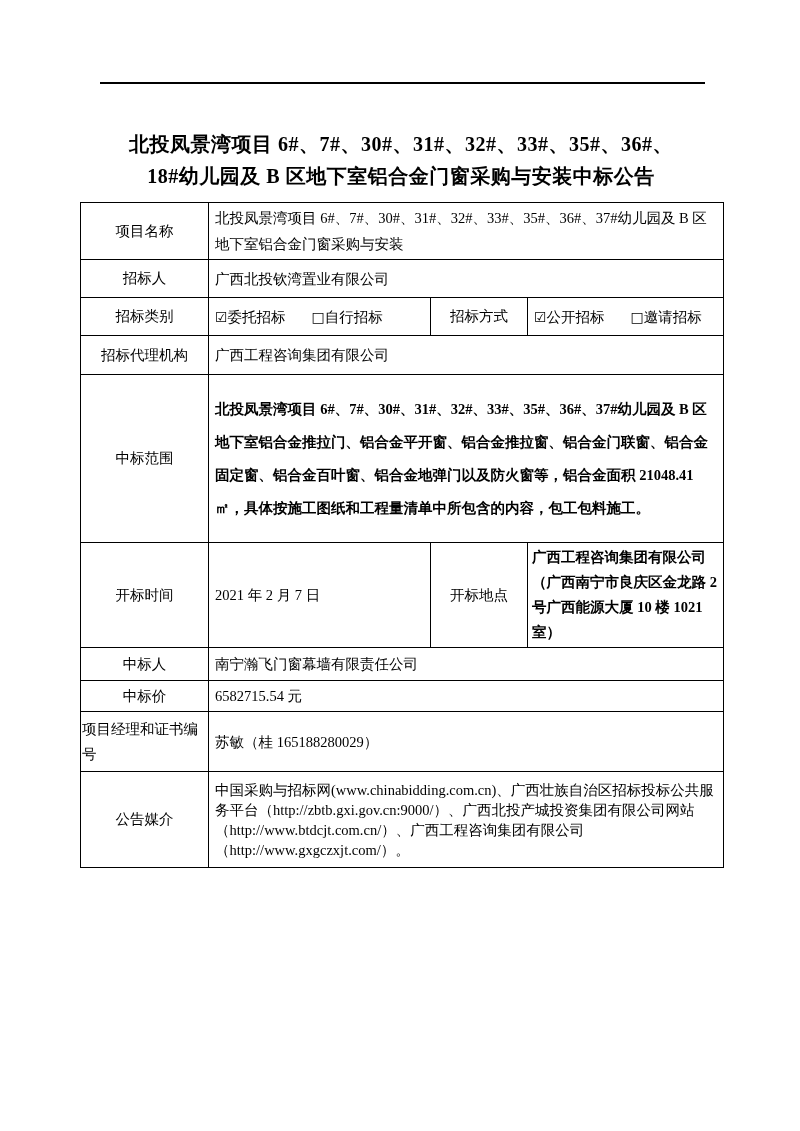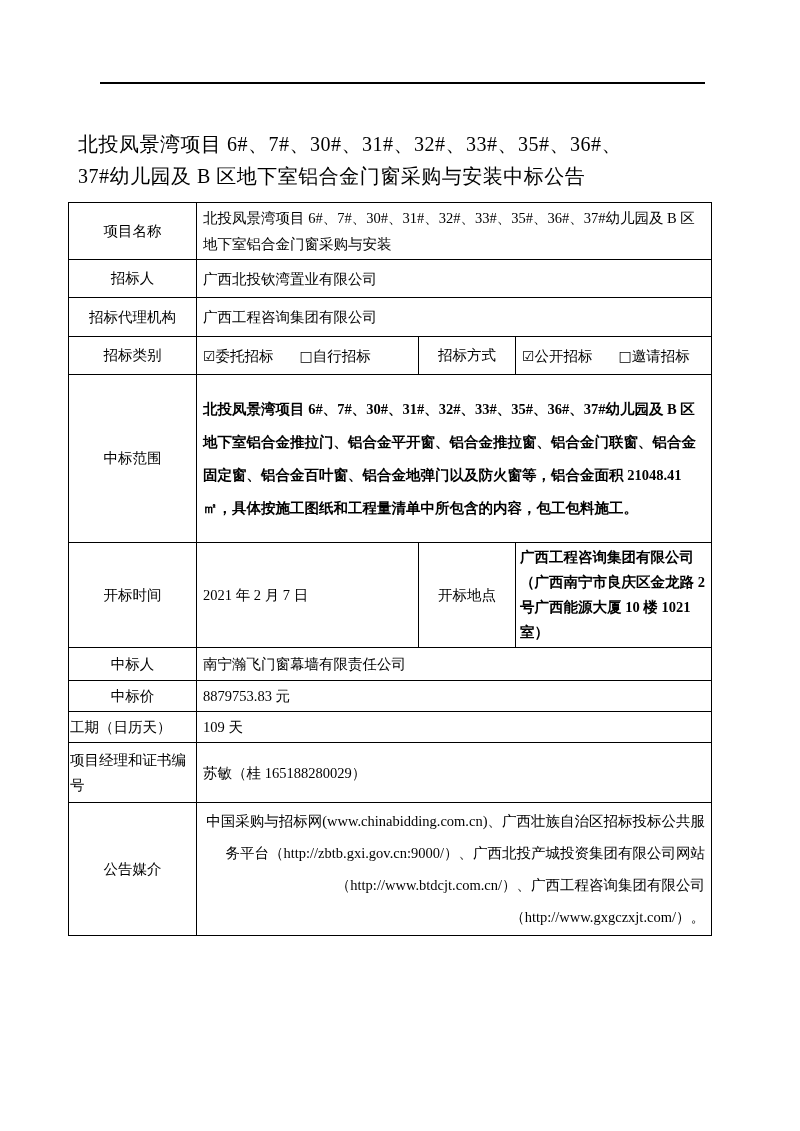--- a/index.html
+++ b/index.html
@@ -27,29 +27,30 @@
     left: 100px;
     width: 605px;
     height: 0;
     border-top: 2px solid #000000;
   }
   .title {
     position: absolute;
     top: 128px;
     left: 78px;
     width: 646px;
-    font-weight: normal;
+    text-align: center;
+    font-weight: bold;
     font-size: 20px;
     line-height: 32px;
     letter-spacing: 0.5px;
   }
   table.doc-table {
     position: absolute;
     top: 202px;
-    left: 68px;
+    left: 80px;
     width: 643px;
     border-collapse: collapse;
     table-layout: fixed;
     padding-left: 40px;
   }
   .doc-table td {
     border: 1px solid #000000;
     font-size: 14.5px;
     vertical-align: middle;
     overflow: hidden;
@@ -64,35 +65,35 @@
     padding: 0 0 0 1px;
     line-height: 25px;
   }
   .val {
     text-align: left;
     padding: 2px 6px;
     line-height: 26px;
   }
   .val-scope   { line-height: 33px; font-weight: bold; }
   .val-place   { line-height: 25px; padding: 2px 4px; font-weight: bold; }
-  .val-media   { line-height: 32px; text-align: right; }
+  .val-media   { line-height: 20px; }
   .option      { white-space: nowrap; }
   .option-gap  { margin-right: 26px; }
   .checkbox-glyph { font-family: "DejaVu Sans", sans-serif; font-size: 14px; }
 </style>
 </head>
 <body>
 
 <div class="page">
 
   <div class="header-rule"></div>
 
   <div class="title">
     <div>北投凤景湾项目 6#、7#、30#、31#、32#、33#、35#、36#、</div>
-    <div>37#幼儿园及 B 区地下室铝合金门窗采购与安装中标公告</div>
+    <div>18#幼儿园及 B 区地下室铝合金门窗采购与安装中标公告</div>
   </div>
 
   <table class="doc-table">
     <colgroup>
       <col style="width:128px">
       <col style="width:222px">
       <col style="width:97px">
       <col style="width:196px">
     </colgroup>
     <tbody>
@@ -101,34 +102,34 @@
         <td class="lbl">项目名称</td>
         <td class="val" colspan="3">北投凤景湾项目 6#、7#、30#、31#、32#、33#、35#、36#、37#幼儿园及 B 区地下室铝合金门窗采购与安装</td>
       </tr>
 
 
       <tr style="height:38px">
         <td class="lbl">招标人</td>
         <td class="val" colspan="3">广西北投钦湾置业有限公司</td>
       </tr>
 
-      <tr style="height:39px">
-        <td class="lbl">招标代理机构</td>
-        <td class="val" colspan="3">广西工程咨询集团有限公司</td>
-      </tr>
-
       <tr style="height:38px">
         <td class="lbl">招标类别</td>
         <td class="val">
           <span class="option option-gap"><span class="checkbox-glyph">☑</span><span>委托招标</span></span><span class="option"><span class="checkbox-glyph">□</span><span>自行招标</span></span>
         </td>
         <td class="lbl">招标方式</td>
         <td class="val">
           <span class="option option-gap"><span class="checkbox-glyph">☑</span><span>公开招标</span></span><span class="option"><span class="checkbox-glyph">□</span><span>邀请招标</span></span>
         </td>
+      </tr>
+
+      <tr style="height:39px">
+        <td class="lbl">招标代理机构</td>
+        <td class="val" colspan="3">广西工程咨询集团有限公司</td>
       </tr>
 
       <tr style="height:168px">
         <td class="lbl">中标范围</td>
         <td class="val val-scope" colspan="3">北投凤景湾项目 6#、7#、30#、31#、32#、33#、35#、36#、37#幼儿园及 B 区地下室铝合金推拉门、铝合金平开窗、铝合金推拉窗、铝合金门联窗、铝合金固定窗、铝合金百叶窗、铝合金地弹门以及防火窗等，铝合金面积 21048.41 ㎡，具体按施工图纸和工程量清单中所包含的内容，包工包料施工。</td>
       </tr>
 
       <tr style="height:98px">
         <td class="lbl">开标时间</td>
         <td class="val">2021 年 2 月 7 日</td>
@@ -136,27 +137,23 @@
         <td class="val val-place">广西工程咨询集团有限公司（广西南宁市良庆区金龙路 2 号广西能源大厦 10 楼 1021 室）</td>
       </tr>
 
       <tr style="height:33px">
         <td class="lbl">中标人</td>
         <td class="val" colspan="3">南宁瀚飞门窗幕墙有限责任公司</td>
       </tr>
 
       <tr style="height:27px">
         <td class="lbl">中标价</td>
-        <td class="val" colspan="3">8879753.83 元</td>
+        <td class="val" colspan="3">6582715.54 元</td>
       </tr>
 
-      <tr style="height:25px">
-        <td class="lbl-left">工期（日历天）</td>
-        <td class="val" colspan="3">109 天</td>
-      </tr>
 
 
       <tr style="height:60px">
         <td class="lbl-left">项目经理和证书编号</td>
         <td class="val" colspan="3">苏敏（桂 165188280029）</td>
       </tr>
 
       <tr style="height:96px">
         <td class="lbl">公告媒介</td>
         <td class="val val-media" colspan="3">中国采购与招标网(www.chinabidding.com.cn)、广西壮族自治区招标投标公共服务平台（http://zbtb.gxi.gov.cn:9000/）、广西北投产城投资集团有限公司网站（http://www.btdcjt.com.cn/）、广西工程咨询集团有限公司（http://www.gxgczxjt.com/）。</td>

